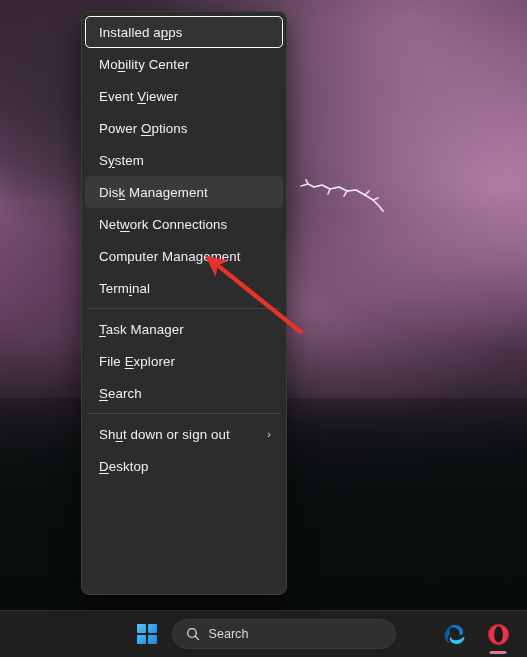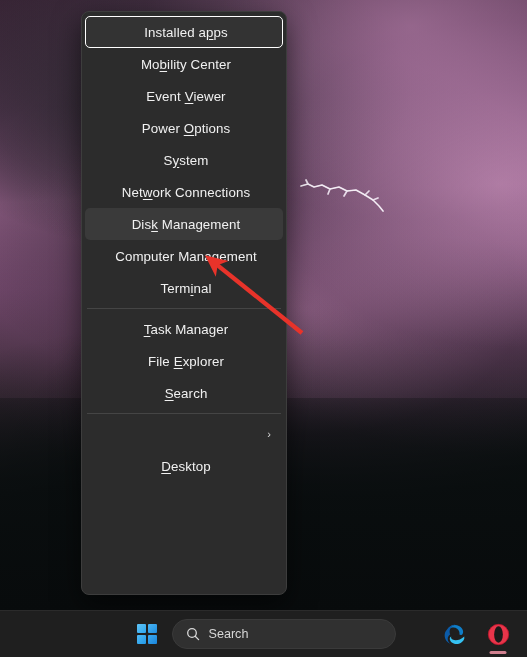--- a/index.html
+++ b/index.html
@@ -51,21 +51,20 @@
     position:relative;
     height:32px;
     display:flex; align-items:center;
     padding:0 10px 0 14px;
     border-radius:5px;
     color:#f1f1f1;
     font-size:13.3px;
     letter-spacing:0.1px;
     white-space:nowrap;
     cursor:default;
-    justify-content:center;
   }
   .menu-item .mi-label { display:inline-block; }
   .menu-item .mi-label u { text-decoration:underline; text-underline-offset:2px; }
   .menu-item.focused {
     background:#333333;
     outline:1.6px solid #ffffff;
     outline-offset:-1px;
     border-radius:5px;
   }
   .menu-item.hovered { background:#3a3a3a; }
@@ -154,44 +153,45 @@
       </div>
       <div class="menu-item">
         <span class="mi-label">Event <u>V</u>iewer</span>
       </div>
       <div class="menu-item">
         <span class="mi-label">Power <u>O</u>ptions</span>
       </div>
       <div class="menu-item">
         <span class="mi-label">S<u>y</u>stem</span>
       </div>
-      <div class="menu-item">
-        <span class="mi-label">Net<u>w</u>ork Connections</span>
-      </div>
       <div class="menu-item hovered">
         <span class="mi-label">Dis<u>k</u> Management</span>
       </div>
       <div class="menu-item">
+        <span class="mi-label">Net<u>w</u>ork Connections</span>
+      </div>
+      <div class="menu-item">
         <span class="mi-label">Computer Mana<u>g</u>ement</span>
       </div>
       <div class="menu-item">
         <span class="mi-label">Term<u>i</u>nal</span>
       </div>
       <div class="menu-sep"></div>
       <div class="menu-item">
         <span class="mi-label"><u>T</u>ask Manager</span>
       </div>
       <div class="menu-item">
         <span class="mi-label">File <u>E</u>xplorer</span>
       </div>
       <div class="menu-item">
         <span class="mi-label"><u>S</u>earch</span>
       </div>
       <div class="menu-sep"></div>
       <div class="menu-item">
+        <span class="mi-label">Sh<u>u</u>t down or sign out</span>
         <span class="submenu-chevron">›</span>
       </div>
       <div class="menu-item">
         <span class="mi-label"><u>D</u>esktop</span>
       </div>
     </div>
 
   <svg id="annotation-arrow" viewBox="0 0 527 657">
     <defs>
       <marker id="arrowhead" markerWidth="5.2" markerHeight="5.2" refX="2.2" refY="2.6" orient="auto">

